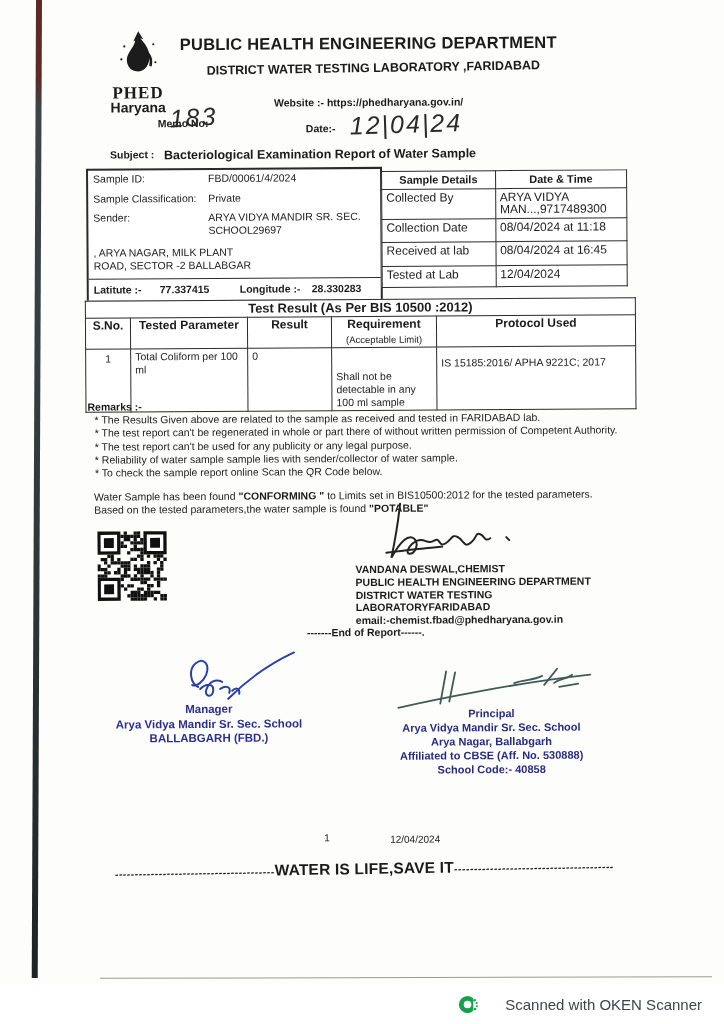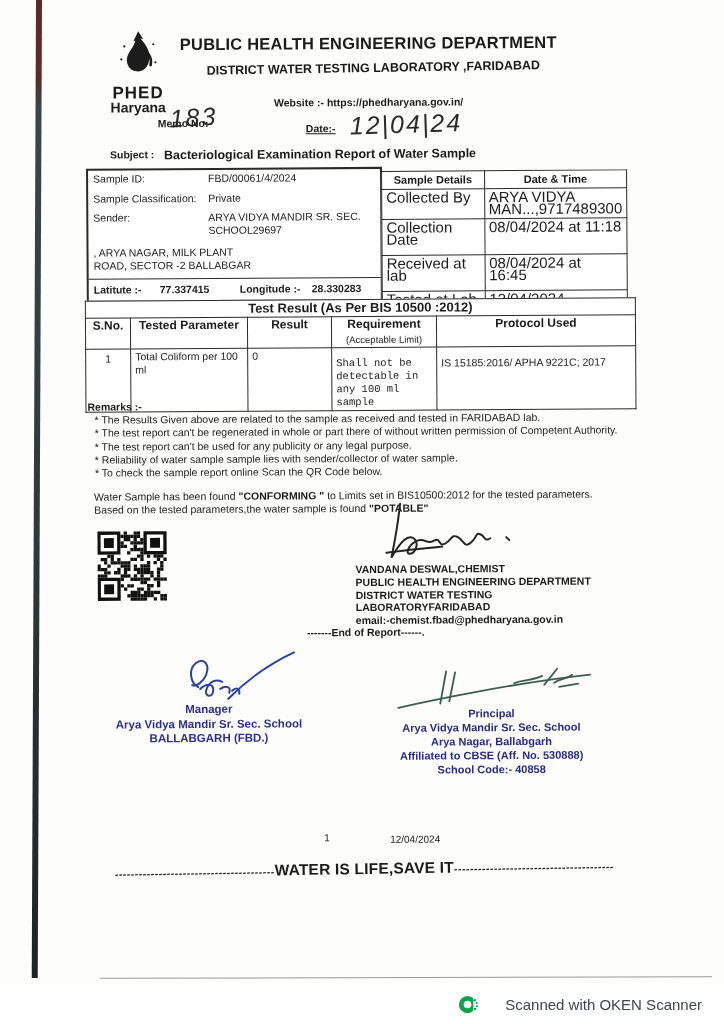--- a/index.html
+++ b/index.html
@@ -24,21 +24,21 @@
   .subject-v{font-size:12.5px;font-weight:bold;}
   
   .infobox{left:88px;top:167px;width:292px;border:2px solid #2a2a2a;font-size:10.5px;background:#fff;}
   .inforow{display:flex;padding:2px 4px 1px 5px;line-height:13px;}
   .inforow .k{width:115px;flex:none;}
   .inforow .v{flex:1;}
   .latrow{display:flex;border-top:1.5px solid #2a2a2a;padding:4px 4px 4px 5px;font-weight:bold;line-height:13px;}
   
   table{border-collapse:collapse;}
   .dtable{left:383px;top:171px;width:246px;background:#fff;}
-  .dtable td,.dtable th{border:1.6px solid #2a2a2a;font-size:15px;padding:2px 4px;vertical-align:top;line-height:12.5px;text-align:left;}
+  .dtable td,.dtable th{border:1.6px solid #2a2a2a;font-size:12px;padding:2px 4px;vertical-align:top;line-height:12.5px;text-align:left;}
   .dtable th{text-align:center;font-size:11px;border-radius:9px;}
   
   .rtable{left:86px;top:299px;width:551px;background:#fff;}
   .rtable td,.rtable th{border:1.8px solid #2a2a2a;padding:1px 4px;vertical-align:top;line-height:13px;}
   .rtable .titlecell{text-align:center;font-size:13px;font-weight:bold;padding:1px 0 2px;}
   .rtable th{font-size:12px;text-align:center;}
   .rtable td{font-size:10.5px;}
   .reqsub{font-weight:normal;font-size:9.5px;display:block;margin-top:2px;}
   
   .remarks{left:88px;top:399px;width:560px;font-size:10.5px;line-height:13.2px;}
@@ -57,21 +57,21 @@
   .pagedate{left:388px;top:834px;font-size:10px;}
   .banner{left:80px;top:860px;width:564px;text-align:center;font-size:10.5px;font-weight:bold;
           transform:rotate(-0.55deg);letter-spacing:.5px;white-space:nowrap;}
   .banner .big{font-size:15.5px;letter-spacing:.2px;}
   
   .scanbar{position:absolute;left:0;top:984px;width:724px;height:40px;background:#fff;
            display:flex;align-items:center;justify-content:flex-end;padding-right:22px;box-sizing:border-box;gap:16px;}
   .scanbar .txt{font-size:15px;color:#3f454a;margin-left:9px;}
   
   .phedlogo{left:103px;top:28px;width:75px;text-align:center;}
-  .phedlogo .t1{font-family:Liberation Sans, sans-serif;font-weight:bold;font-size:17px;letter-spacing:1px;line-height:15px;}
+  .phedlogo .t1{font-family:Liberation Serif, serif;font-weight:bold;font-size:17px;letter-spacing:1px;line-height:15px;}
   .phedlogo .t2{font-family:Liberation Sans, sans-serif;font-weight:bold;font-size:14px;line-height:15px;}
 </style>
 </head>
 <body>
 
 <div id="canvas">
   <div class="doc">
 
     <div class="abs phedlogo">
       <svg width="44" height="52" viewBox="0 0 44 52">
@@ -86,21 +86,21 @@
       <div class="t1">PHED</div>
       <div class="t2">Haryana</div>
     </div>
 
     <div class="abs title1 b ctr" style="left:178px;top:34px;width:386px;">PUBLIC HEALTH ENGINEERING DEPARTMENT</div>
     <div class="abs title2 b ctr" style="left:186px;top:61px;width:380px;">DISTRICT WATER TESTING LABORATORY ,FARIDABAD</div>
     <div class="abs website b ctr" style="left:226px;top:96px;width:290px;">Website :- https://phedharyana.gov.in/</div>
 
     <div class="abs lbl" style="left:113px;top:116px;padding-left:47px;">Memo No:-</div>
     <div class="abs hand" style="left:172px;top:102px;transform:rotate(-3deg);">183</div>
-    <div class="abs lbl" style="left:308px;top:122px;text-decoration:underline;">Date:-</div>
+    <div class="abs lbl" style="left:308px;top:122px;">Date:-</div>
     <div class="abs hand" style="left:352px;top:110px;transform:rotate(-1.5deg);">12|04|24</div>
 
     <div class="abs lbl" style="left:112px;top:147px;">Subject :</div>
     <div class="abs subject-v" style="left:166px;top:147px;">Bacteriological Examination Report of Water Sample</div>
 
     <div class="abs infobox">
       <div class="inforow">
         <span class="k">Sample ID:</span>
         <span class="v">FBD/00061/4/2024</span>
       </div>
@@ -160,21 +160,21 @@
         <th style="width:96px;">
           <span>Requirement</span>
           <span class="reqsub">(Acceptable Limit)</span>
         </th>
         <th>Protocol Used</th>
       </tr>
       <tr>
         <td class="ctr" style="padding-top:3px;">1</td>
         <td style="height:34px;">Total Coliform per 100 ml</td>
         <td>0</td>
-        <td style="padding-top:9px;font-family:Liberation Mono, monospace;">Shall not be detectable in any 100 ml sample</td>
+        <td style="padding-top:22px;">Shall not be detectable in any 100 ml sample</td>
         <td style="padding-top:9px;">IS 15185:2016/ APHA 9221C; 2017</td>
       </tr>
     </tbody>
       </table>
 
     <div class="abs remarks">
       <div class="b">Remarks :-</div>
       <div class="item">* The Results Given above are related to the sample as received and tested in FARIDABAD  lab.</div>
       <div class="item">* The test report can't be regenerated in whole or part there of without written permission of  Competent Authority.</div>
       <div class="item">* The test report can't be used for any publicity or any legal purpose.</div>

